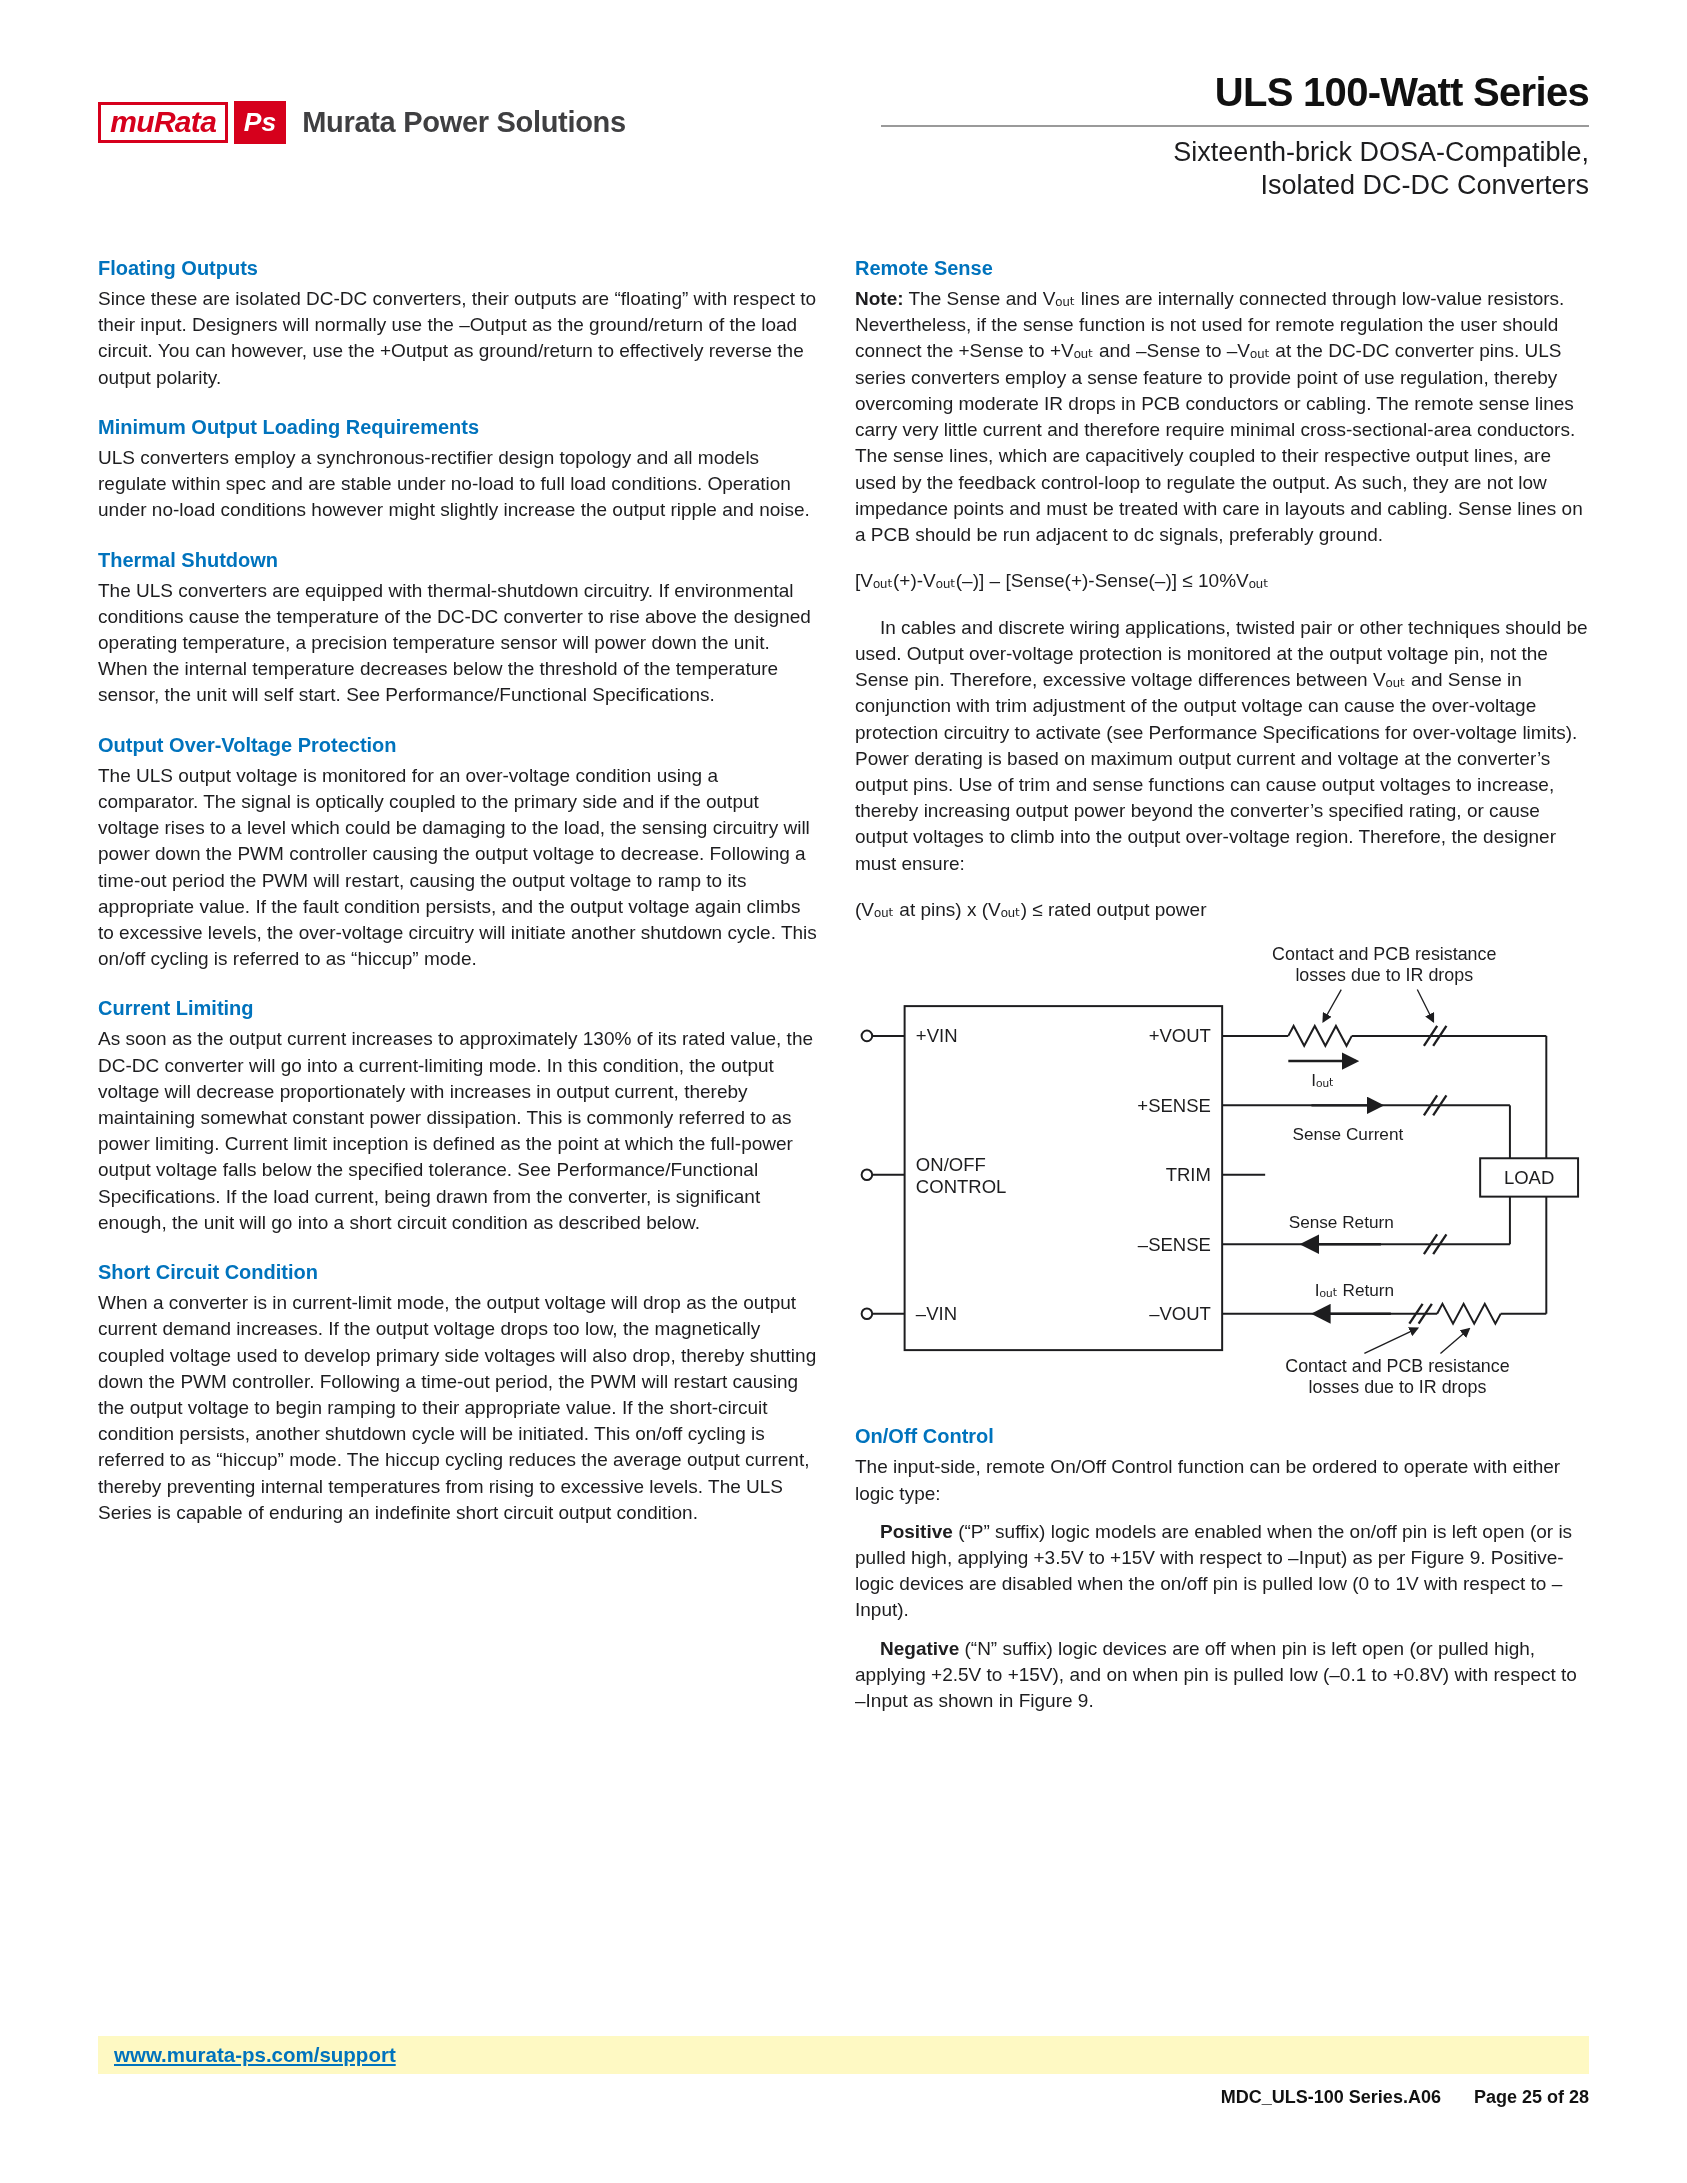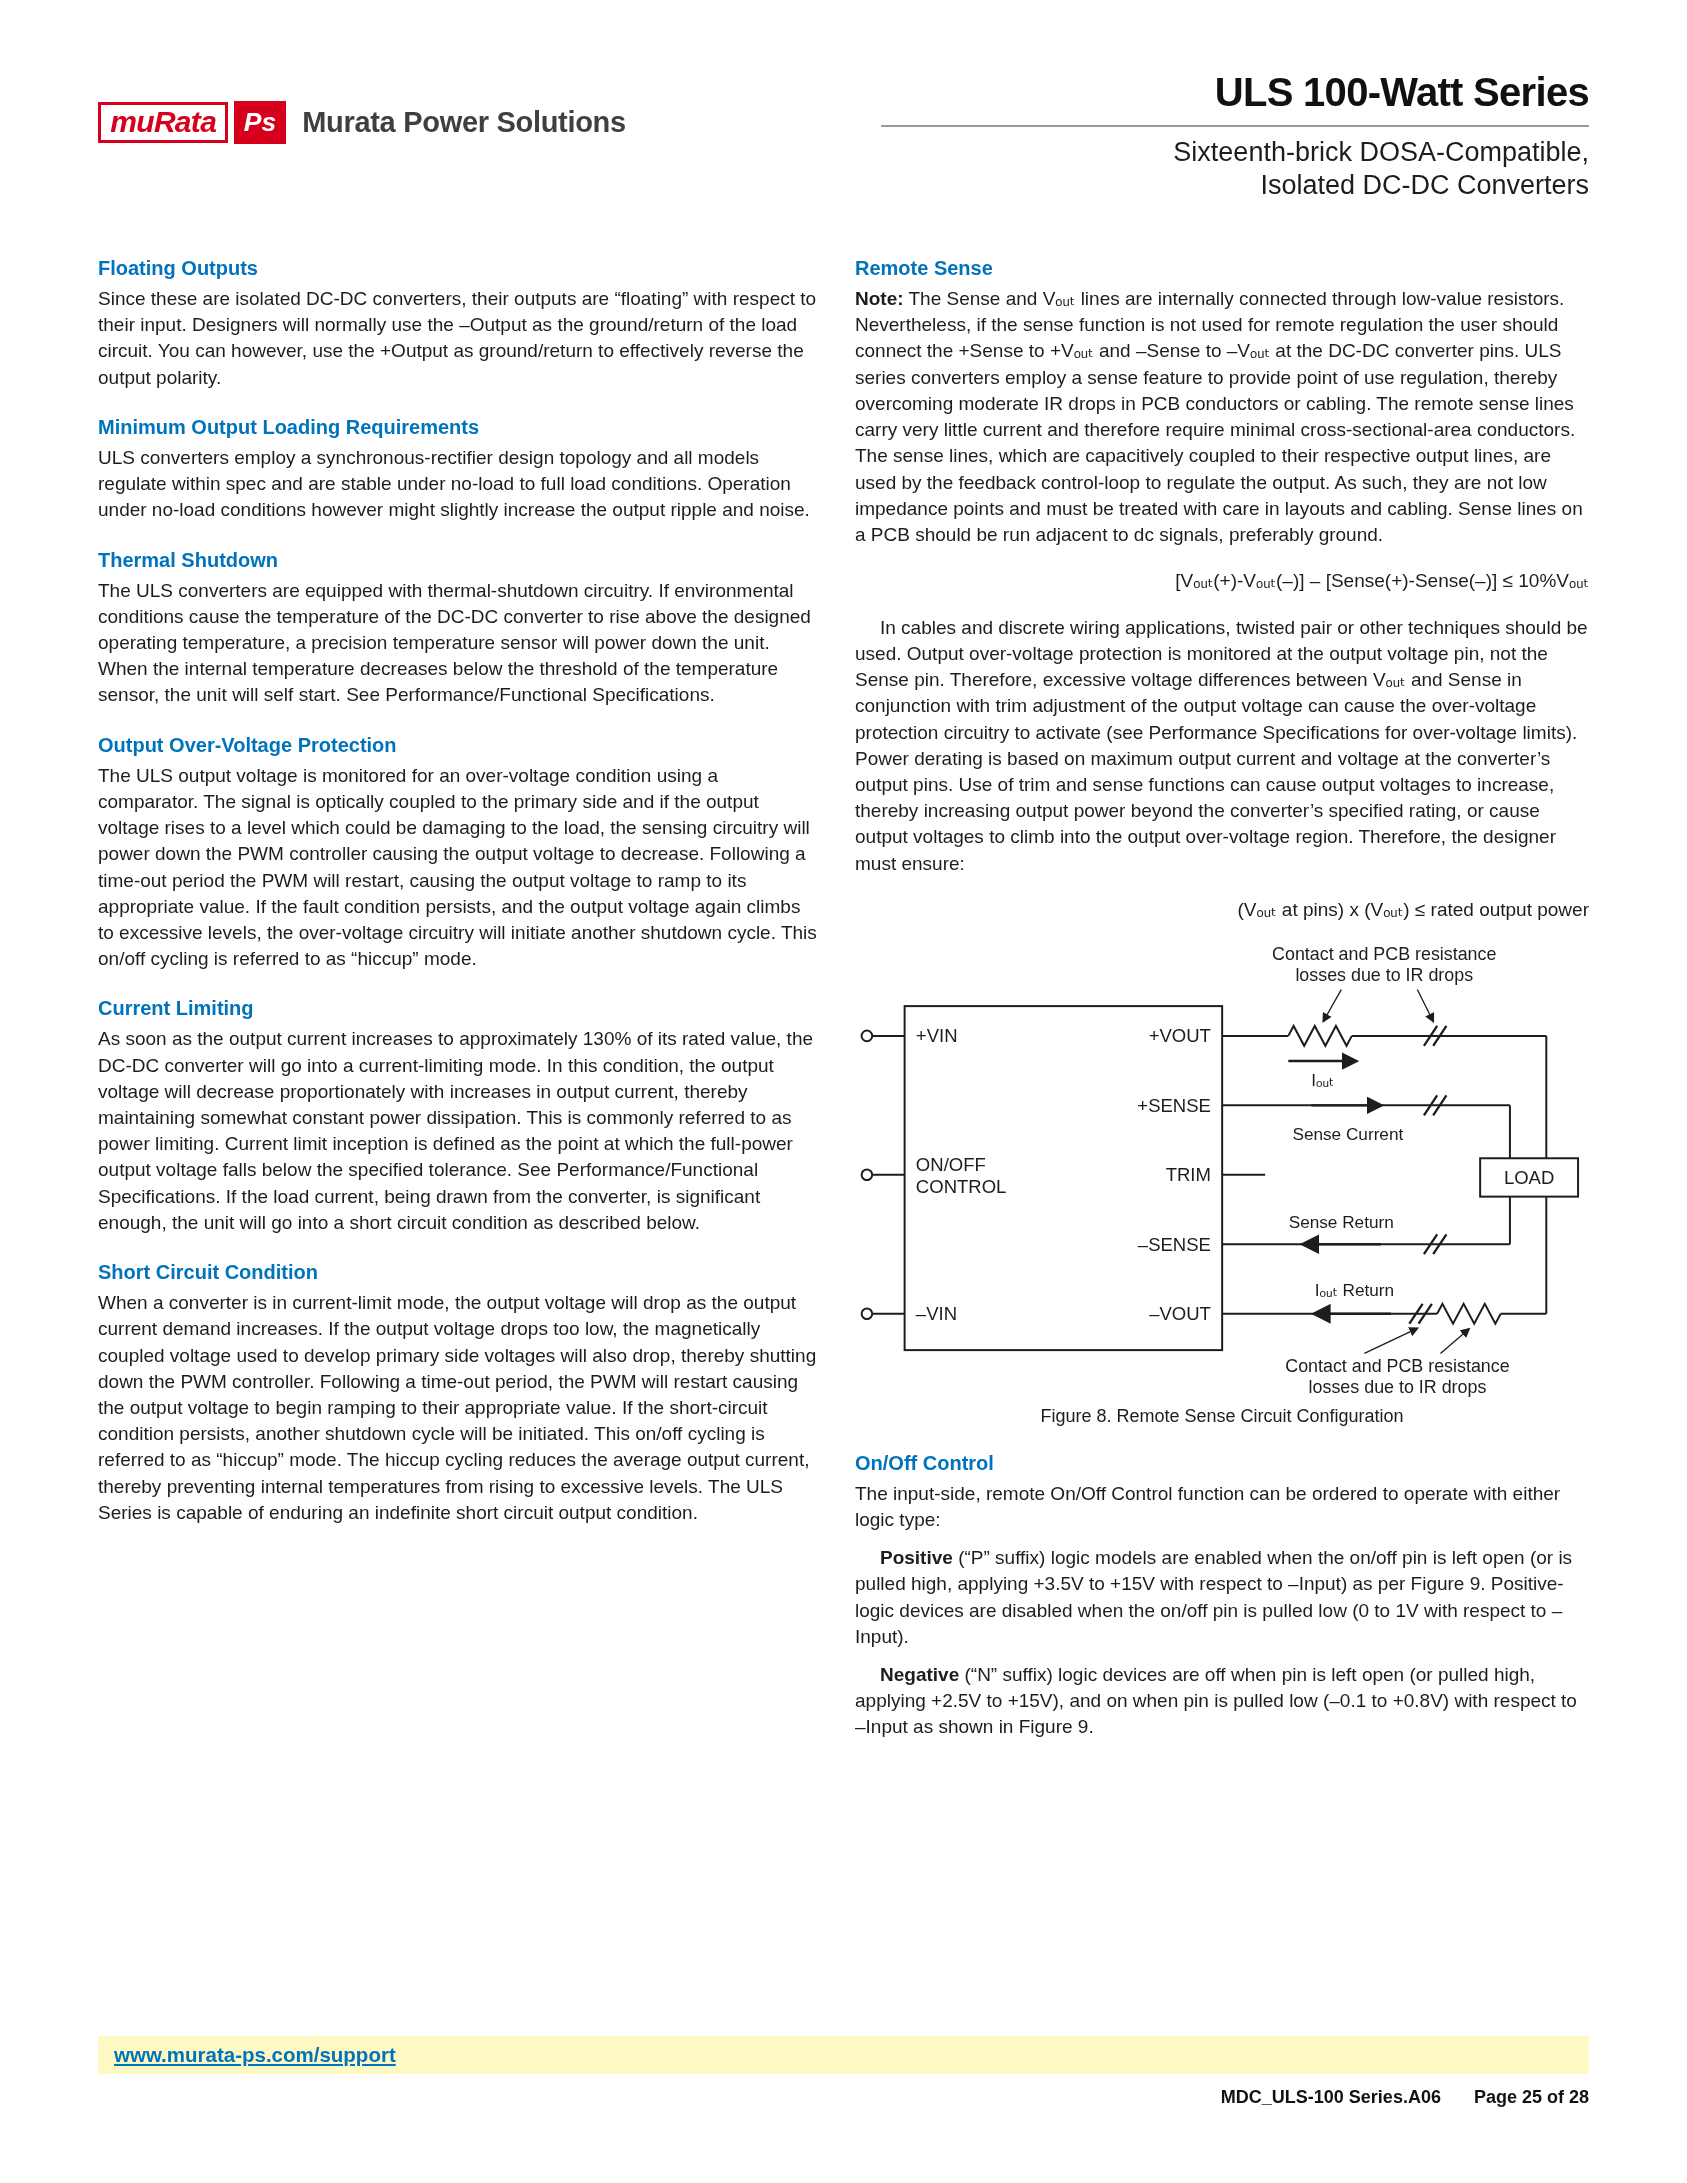--- a/index.html
+++ b/index.html
@@ -29,21 +29,21 @@
   
   .col { position:absolute; top:257px; }
   .col-left  { left:98px;  width:722px; }
   .col-right { left:855px; width:734px; }
 
   .sec-heading { color:#0073bd; font-size:20px; font-weight:bold; margin:25px 0 6px 0; }
   .sec-heading.first { margin-top:0; }
   p.body { font-size:19px; line-height:1.38; color:#1d1d1f; }
   p.body.indent { text-indent:25px; }
   p.body + p.body { margin-top:12px; }
-  .equation { font-size:19px; text-align:right; margin:21px 0 22.5px 0; color:#1d1d1f; }
+  .equation { font-size:19px; text-align:left; margin:21px 0 22.5px 0; color:#1d1d1f; }
 
   
   .figure { margin-top:22.5px; }
   .figure svg { display:block; width:731px; height:457px; }
   .figure text { font-family:"Liberation Sans","DejaVu Sans",sans-serif; fill:#1d1d1f; }
   .fig-caption { font-size:18px; text-align:center; margin-top:5.3px; color:#1d1d1f; }
 
   
   .footer-bar {
     position:absolute; left:98px; right:98px; top:2036px; height:38px;
@@ -175,21 +175,20 @@
         <line x1="810" y1="560" x2="695" y2="560" stroke="#1d1d1f" stroke-width="4" marker-end="url(#arr)"></line>
 
         <rect x="945" y="325" width="148" height="58" fill="none" stroke="#1d1d1f" stroke-width="3"></rect>
         <text x="1019" y="364" font-size="28" text-anchor="middle">LOAD</text>
 
         <line x1="770" y1="620" x2="850" y2="582" stroke="#1d1d1f" stroke-width="2" marker-end="url(#arr)"></line>
         <line x1="885" y1="620" x2="928" y2="583" stroke="#1d1d1f" stroke-width="2" marker-end="url(#arr)"></line>
         <text x="820" y="648" font-size="27" text-anchor="middle">Contact and PCB resistance</text>
         <text x="820" y="680" font-size="27" text-anchor="middle">losses due to IR drops</text>
       </svg>
-      <div class="fig-caption">Figure 8. Remote Sense Circuit Configuration</div>
     </div>
 
     <h3 class="sec-heading">On/Off Control</h3>
     <p class="body">The input-side, remote On/Off Control function can be ordered to operate with either logic type:</p>
     <p class="body indent"><strong>Positive</strong><span> (“P” suffix) logic models are enabled when the on/off pin is left open (or is pulled high, applying +3.5V to +15V with respect to –Input) as per Figure 9. Positive-logic devices are disabled when the on/off pin is pulled low (0 to 1V with respect to –Input).</span></p>
     <p class="body indent"><strong>Negative</strong><span> (“N” suffix) logic devices are off when pin is left open (or pulled high, applying +2.5V to +15V), and on when pin is pulled low (–0.1 to +0.8V) with respect to –Input as shown in Figure 9.</span></p>
   </div>
 
   <div class="footer-bar">
     <a href="#" class="support-link">www.murata-ps.com/support</a>

